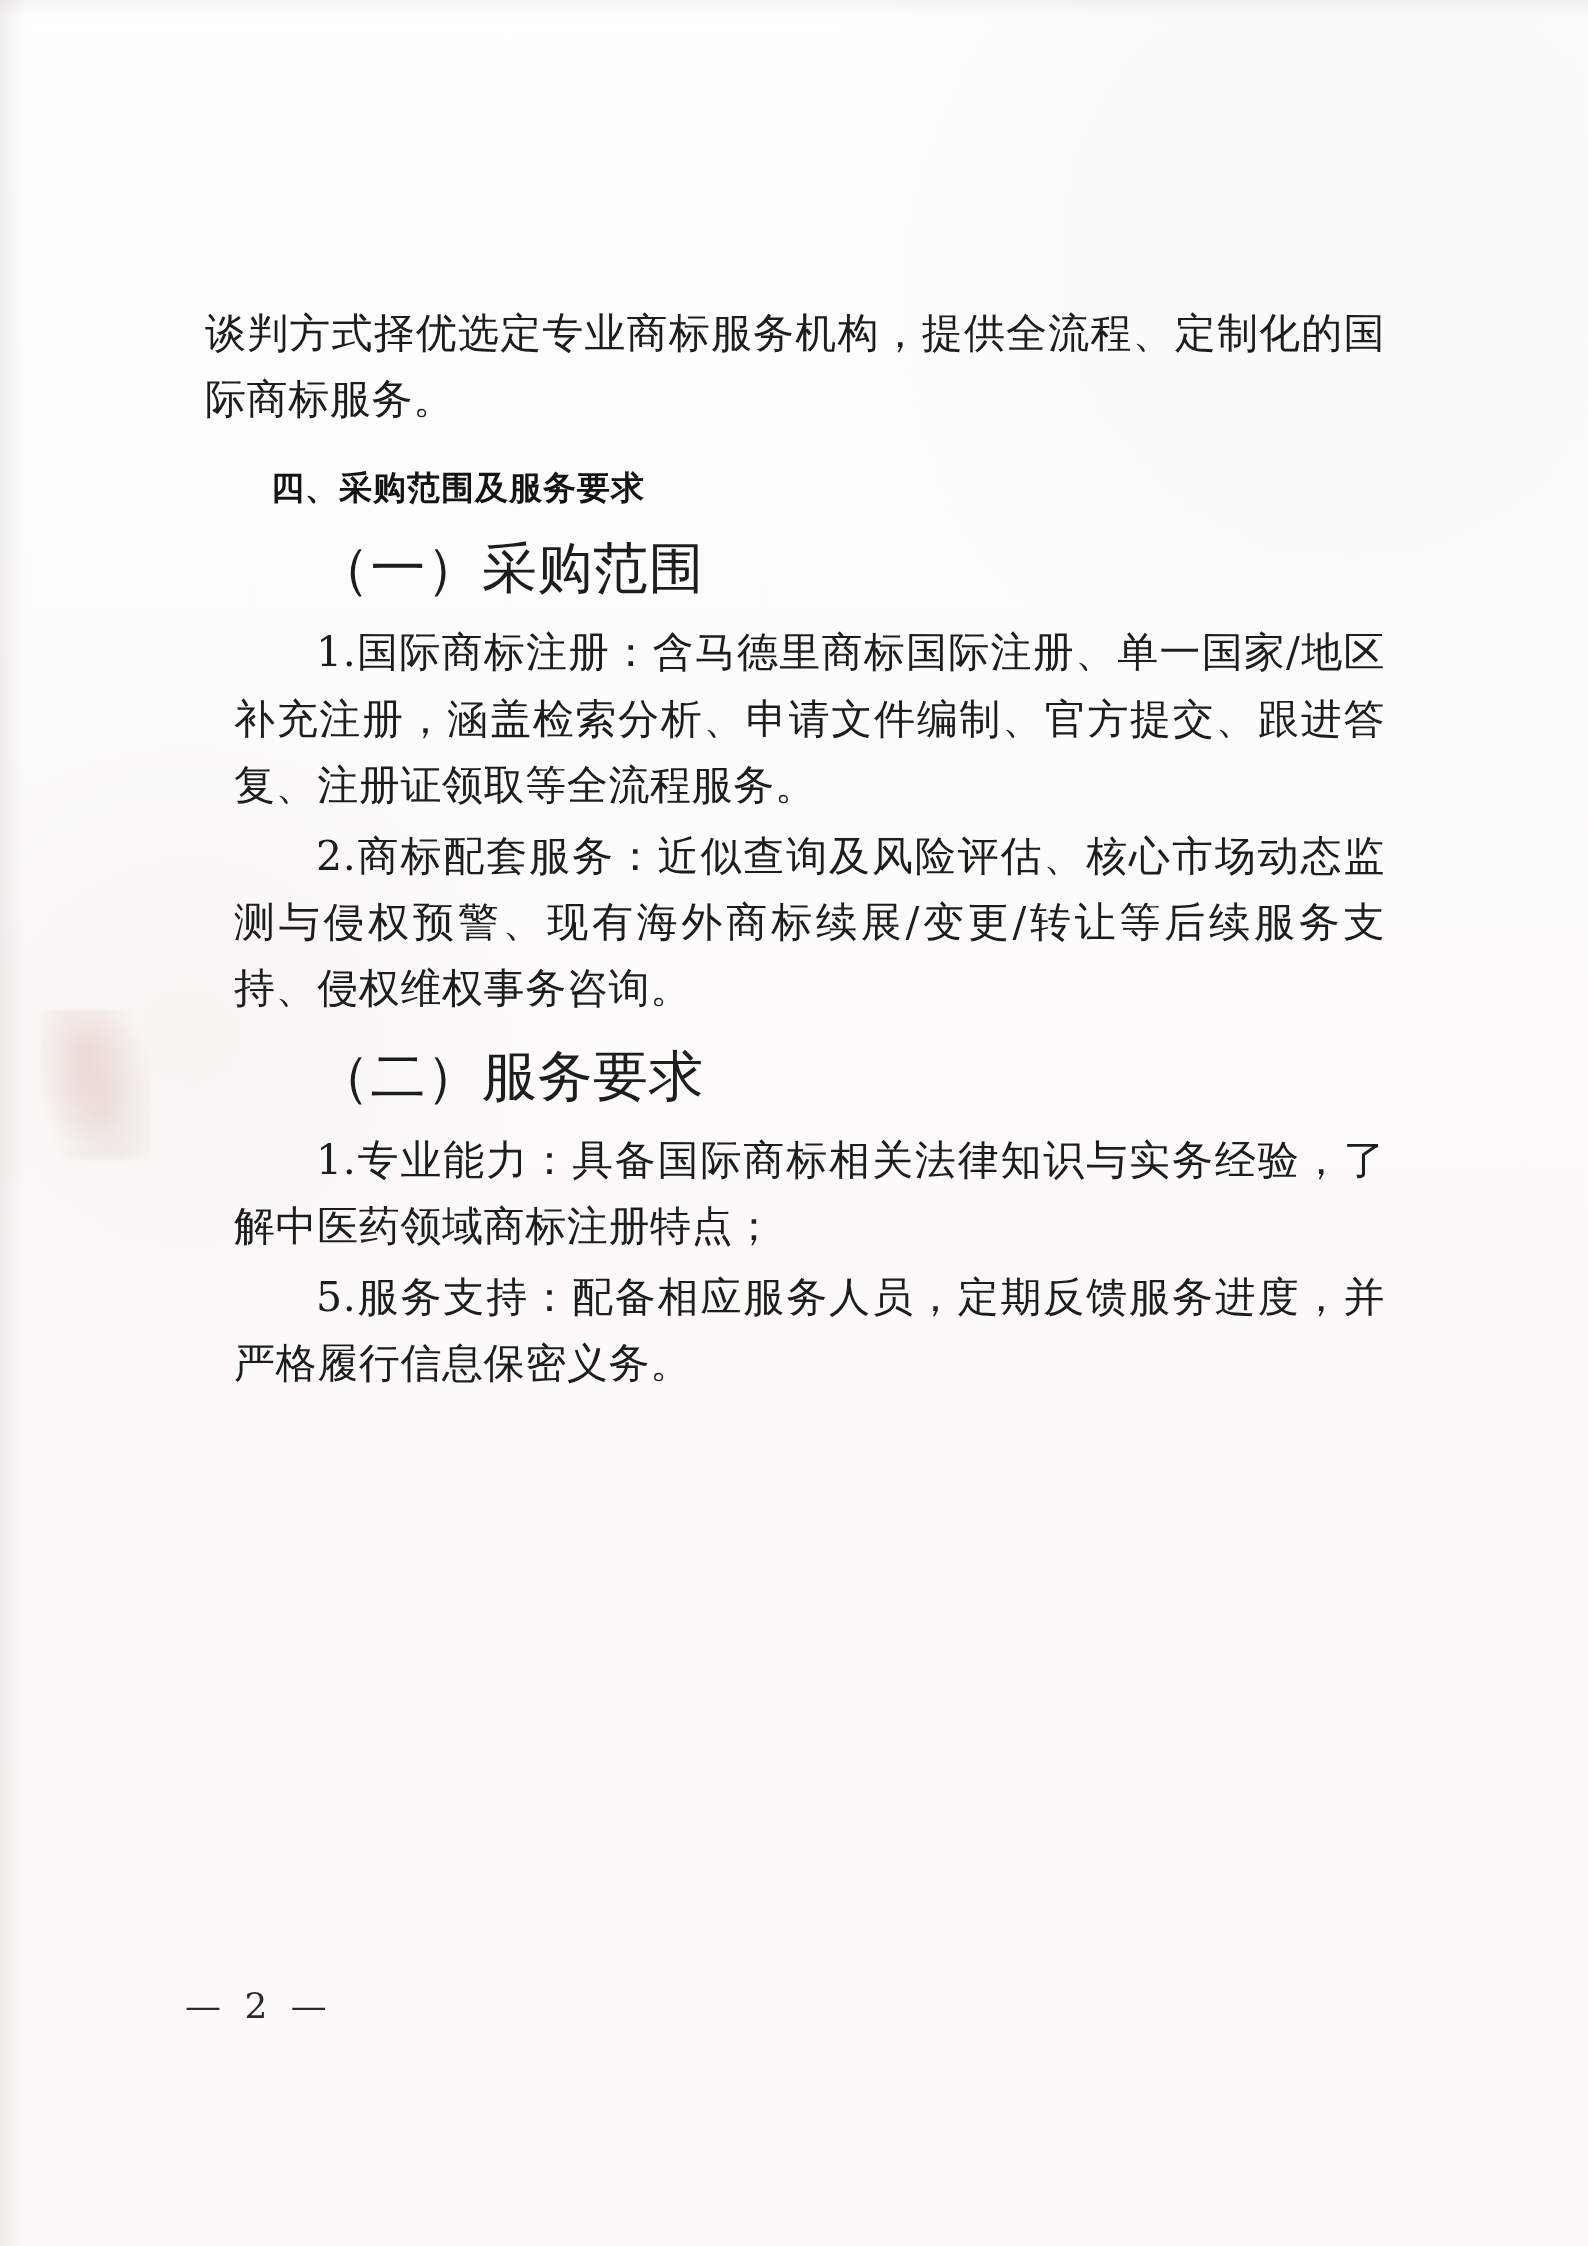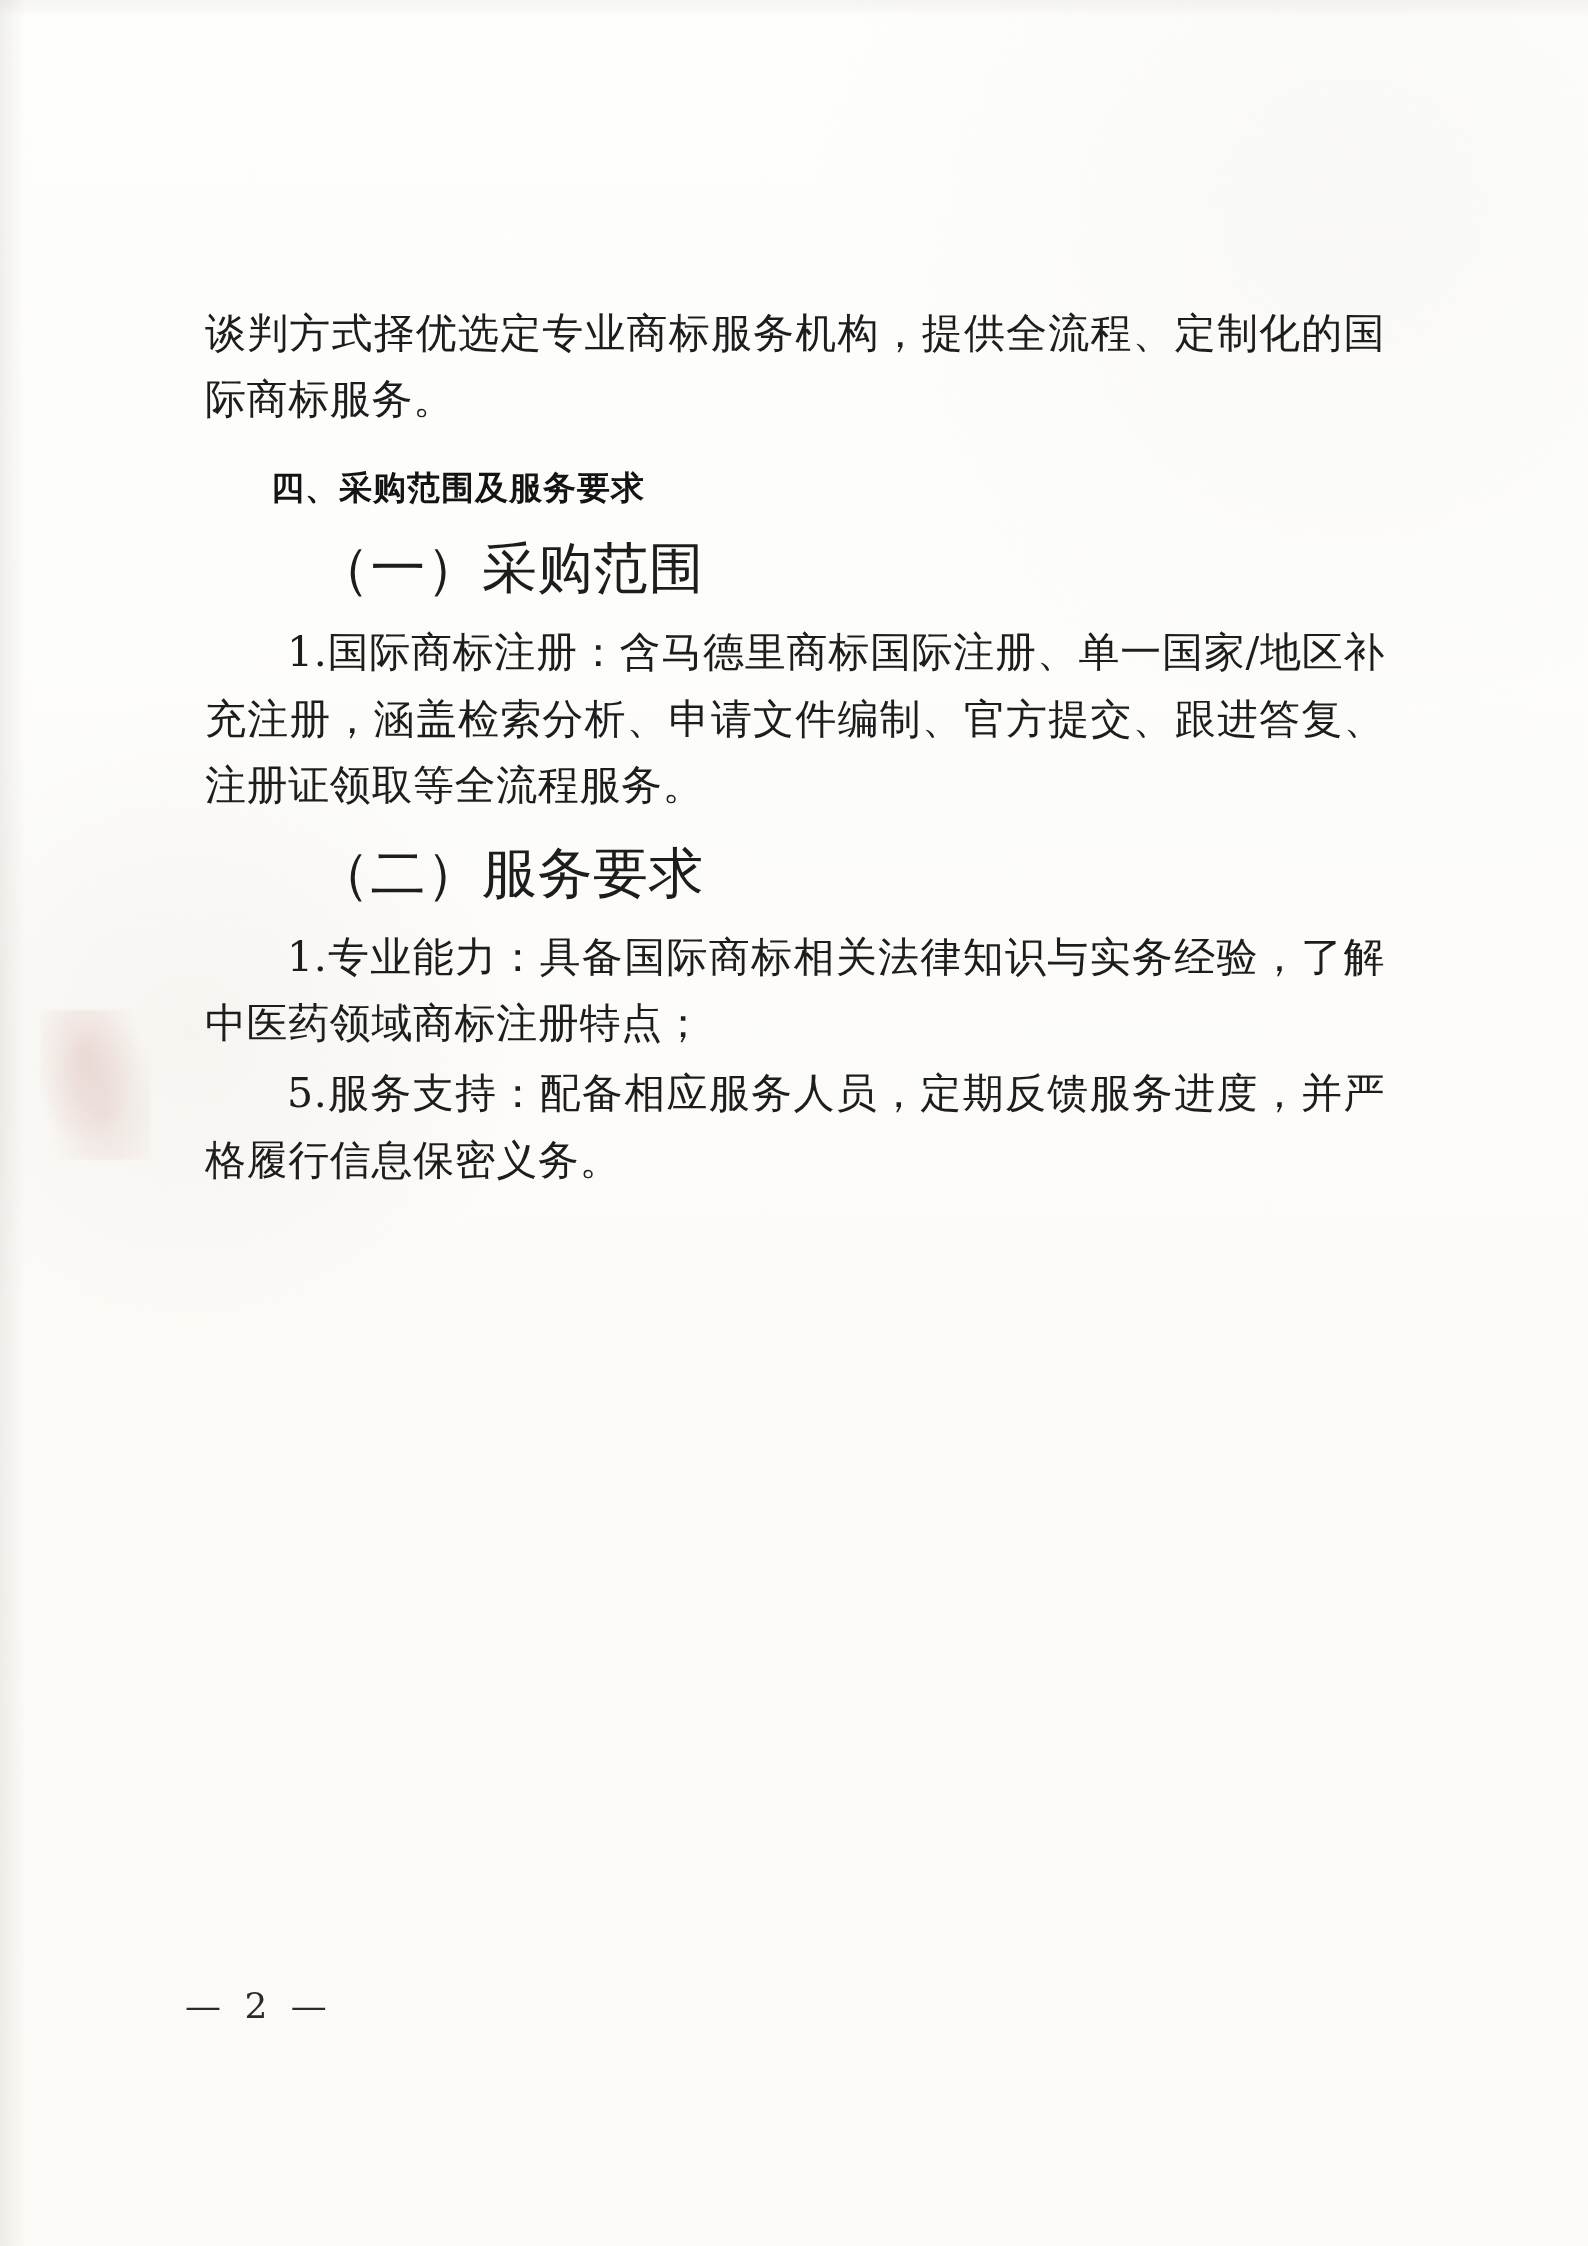--- a/index.html
+++ b/index.html
@@ -40,20 +40,21 @@
     font-size: 41px;
     line-height: 1.62;
     letter-spacing: 0.6px;
     text-align: justify;
     text-justify: inter-ideograph;
     margin: 0 0 4px 0;
     color: #1d1d1d;
   }
   .para.indent {
     text-indent: 2em;
+    margin-left: 29px;
   }
   .heading {
     font-size: 33px;
     line-height: 1.62;
     letter-spacing: 1px;
     font-weight: 700;
     text-indent: 2em;
     margin: 14px 0 8px 0;
     color: #141414;
     font-family: "DejaVu Sans", sans-serif;
@@ -114,20 +115,21 @@
     <p class="para">谈判方式择优选定专业商标服务机构，提供全流程、定制化的国际商标服务。</p>
 
     <div class="spacer-sm"></div>
 
     <h2 class="heading">四、采购范围及服务要求</h2>
 
     <p class="subheading">（一）采购范围</p>
 
     <p class="para indent">1.国际商标注册：含马德里商标国际注册、单一国家/地区补充注册，涵盖检索分析、申请文件编制、官方提交、跟进答复、注册证领取等全流程服务。</p>
 
+    <p class="para indent">2.商标配套服务：近似查询及风险评估、核心市场动态监测与侵权预警、现有海外商标续展/变更/转让等后续服务支持、侵权维权事务咨询。</p>
 
     <p class="subheading">（二）服务要求</p>
 
     <p class="para indent">1.专业能力：具备国际商标相关法律知识与实务经验，了解中医药领域商标注册特点；</p>
 
 
 
     <p class="para indent">5.服务支持：配备相应服务人员，定期反馈服务进度，并严格履行信息保密义务。</p>
   </div>
 

